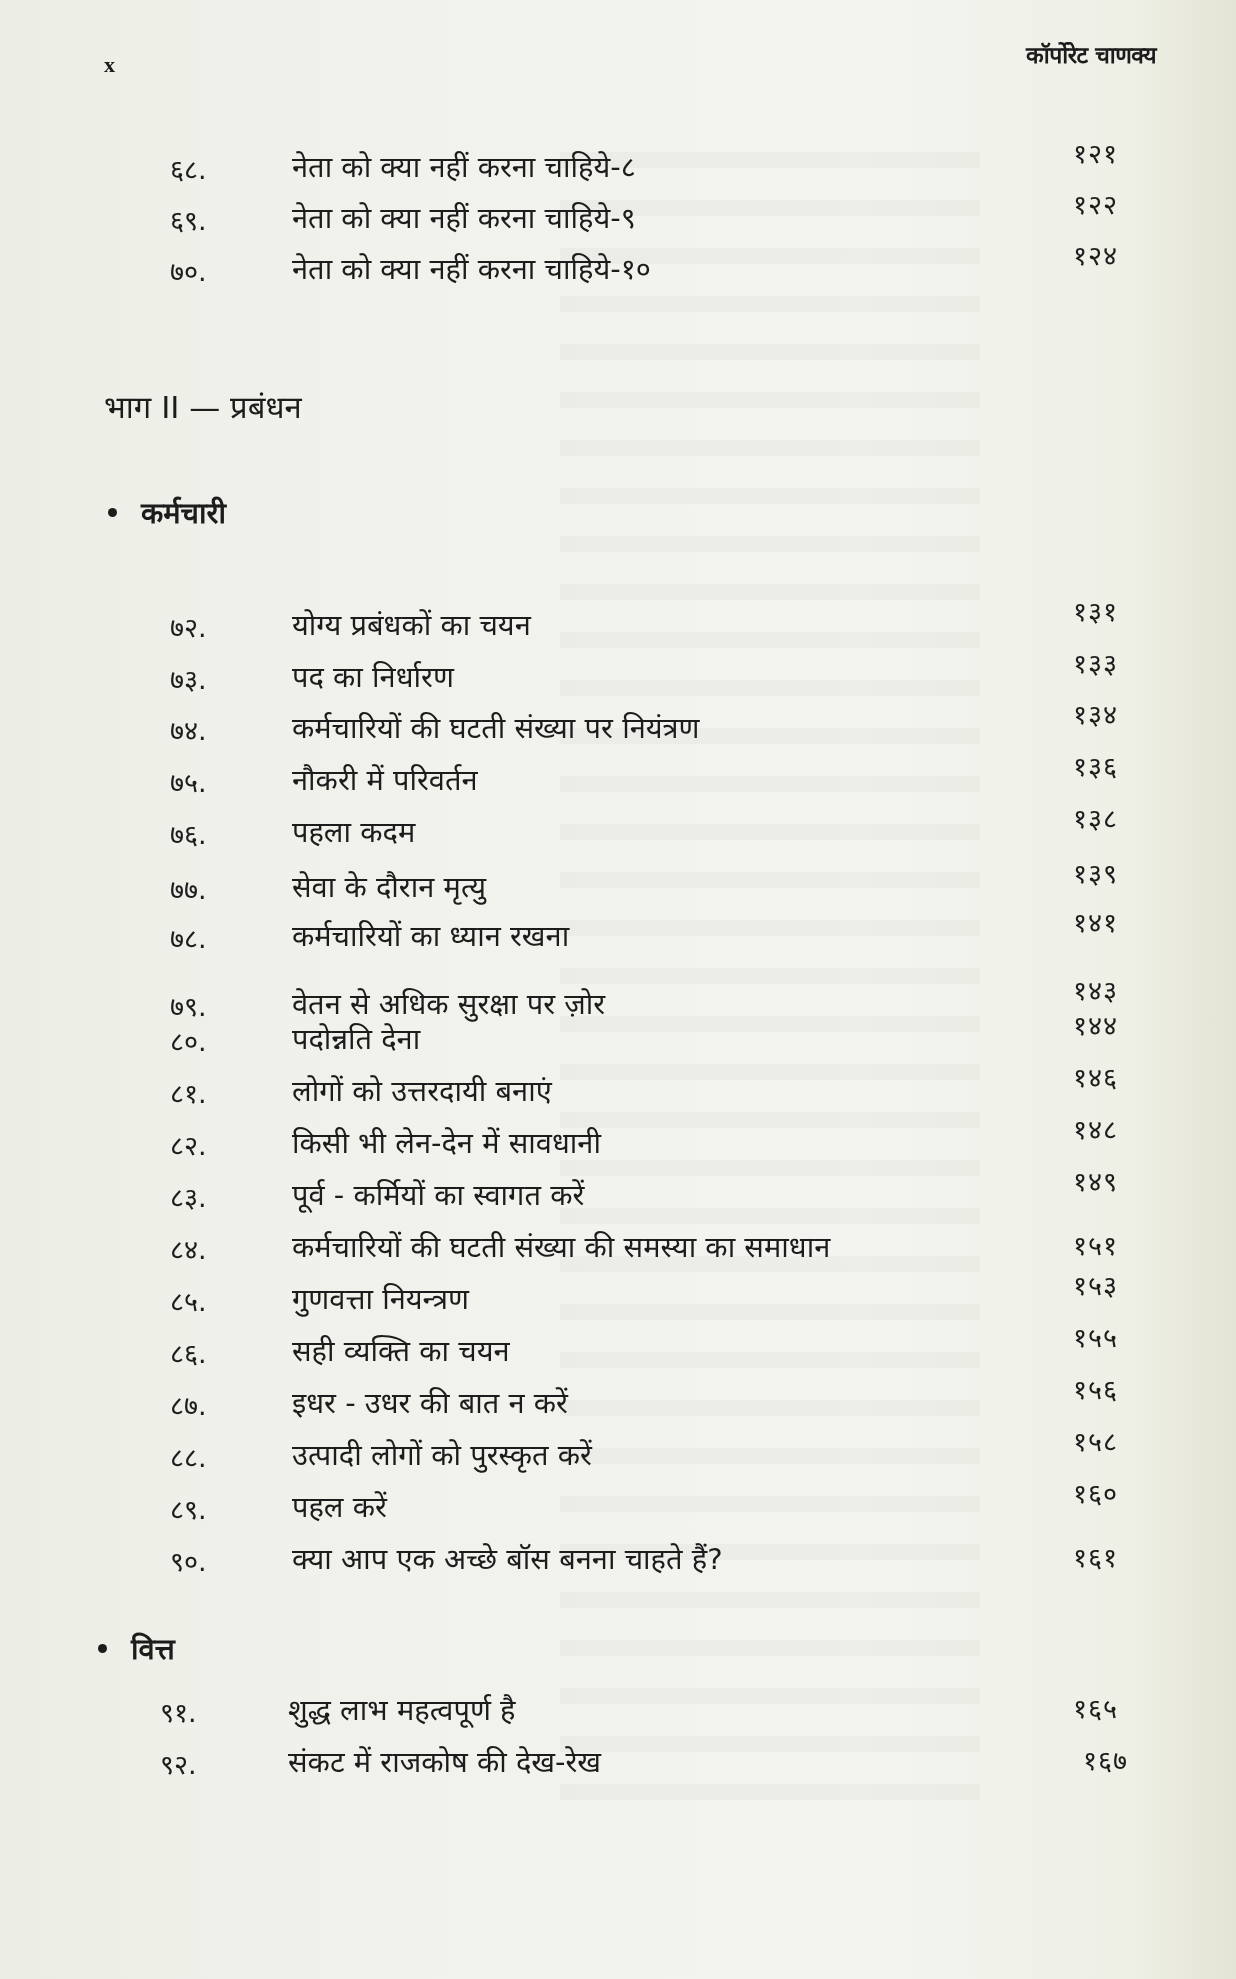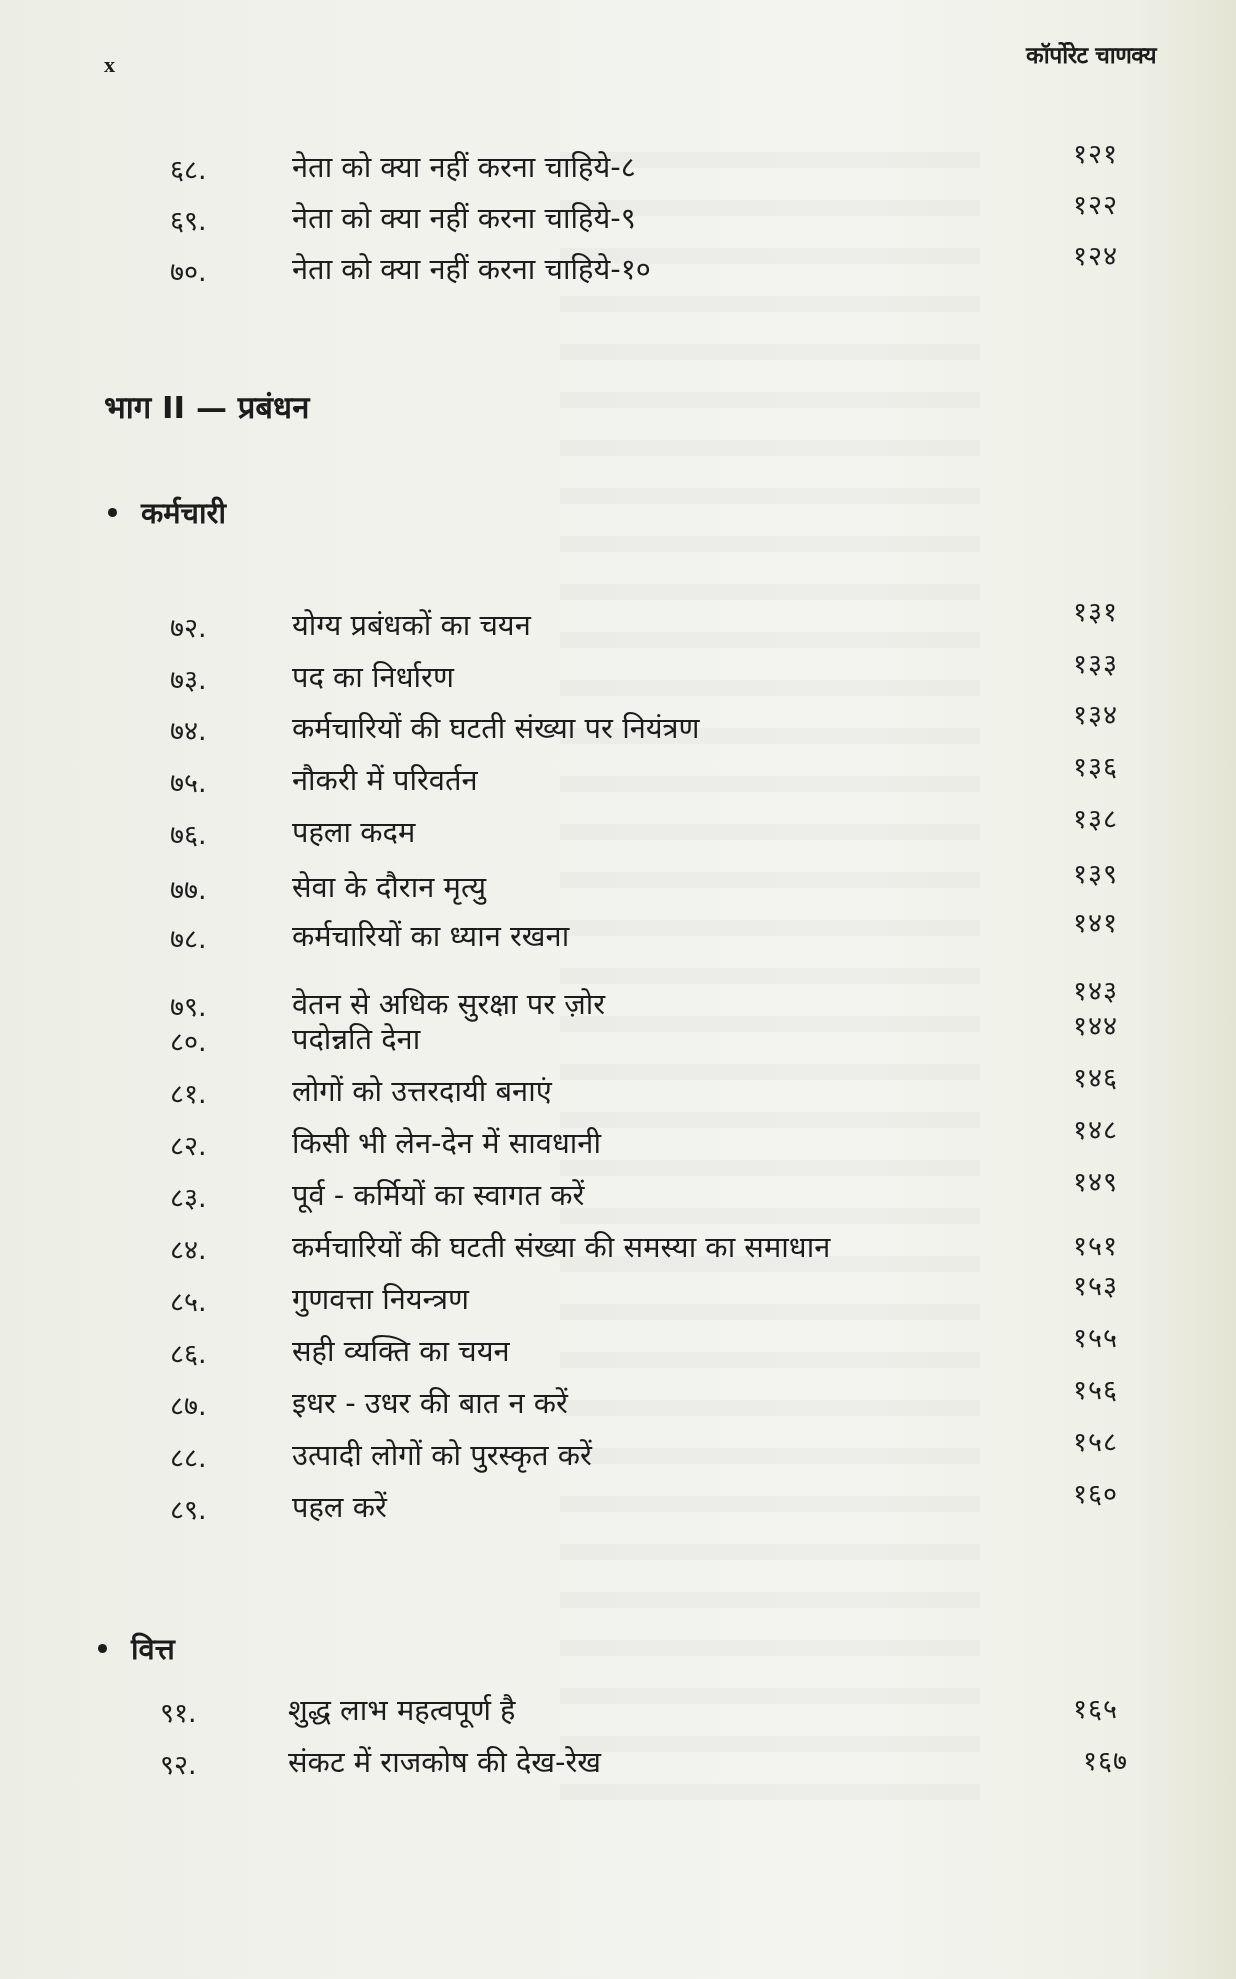--- a/index.html
+++ b/index.html
@@ -70,21 +70,21 @@
       right: 118px;
       top: -6px;
       font-size: 27px;
       letter-spacing: 1px;
     }
     .part-heading {
       position: absolute;
       left: 104px;
       top: 385px;
       font-size: 31px;
-      font-weight: bold;
+      font-weight: normal;
       white-space: nowrap;
     }
     .section-heading {
       position: absolute;
       font-size: 29px;
       font-weight: bold;
       white-space: nowrap;
     }
     .bullet {
       display: inline-block;
@@ -212,20 +212,25 @@
   <div class="toc-row" style="top:1428px;">
     <span class="toc-num">८८.</span>
     <span class="toc-title">उत्पादी लोगों को पुरस्कृत करें</span>
     <span class="toc-page">१५८</span>
   </div>
   <div class="toc-row" style="top:1480px;">
     <span class="toc-num">८९.</span>
     <span class="toc-title">पहल करें</span>
     <span class="toc-page">१६०</span>
   </div>
+  <div class="toc-row" style="top:1532px;">
+    <span class="toc-num">९०.</span>
+    <span class="toc-title">क्या आप एक अच्छे बॉस बनना चाहते हैं?</span>
+    <span class="toc-page" style="top:6px;">१६१</span>
+  </div>
 
   <div class="section-heading" style="left:98px; top:1628px;">
     <span class="bullet"></span><span>वित्त</span>
   </div>
 
   <div class="toc-row" style="top:1683px;">
     <span class="toc-num" style="left:160px;">९१.</span>
     <span class="toc-title" style="left:288px;">शुद्ध लाभ महत्वपूर्ण है</span>
     <span class="toc-page" style="top:6px;">१६५</span>
   </div>

